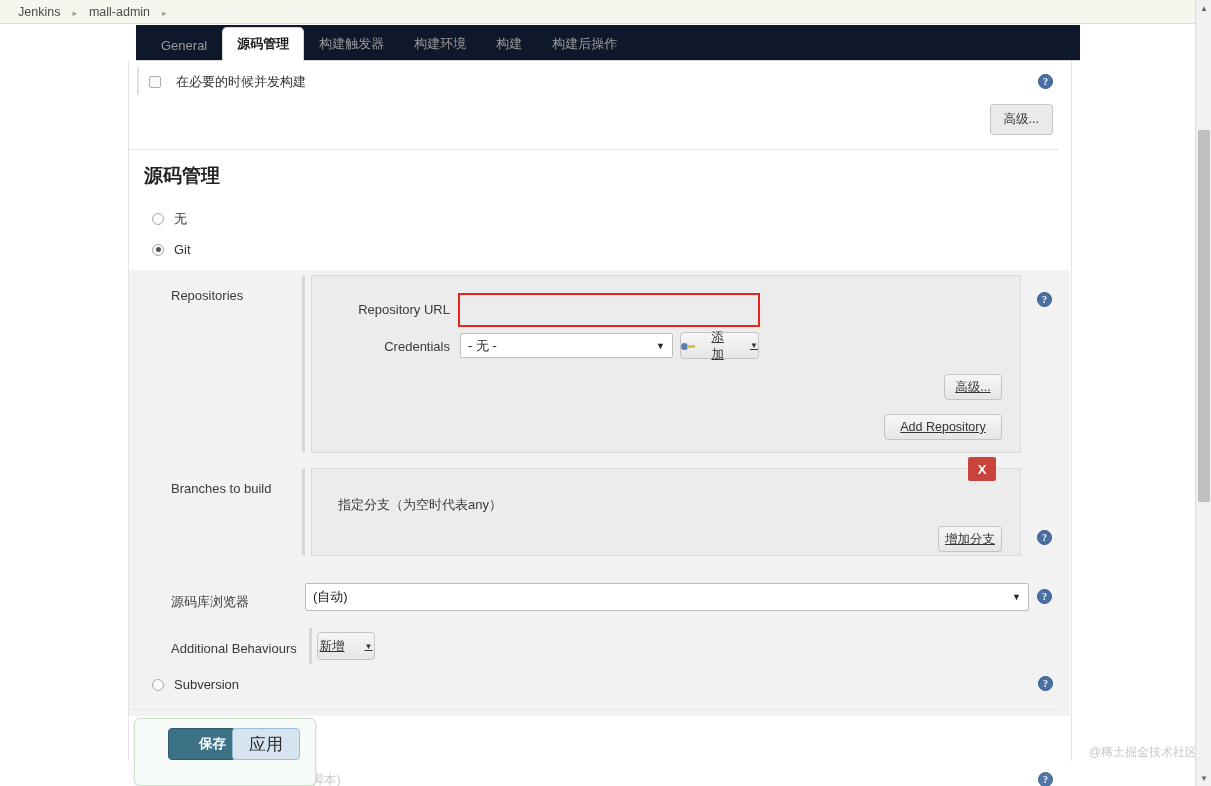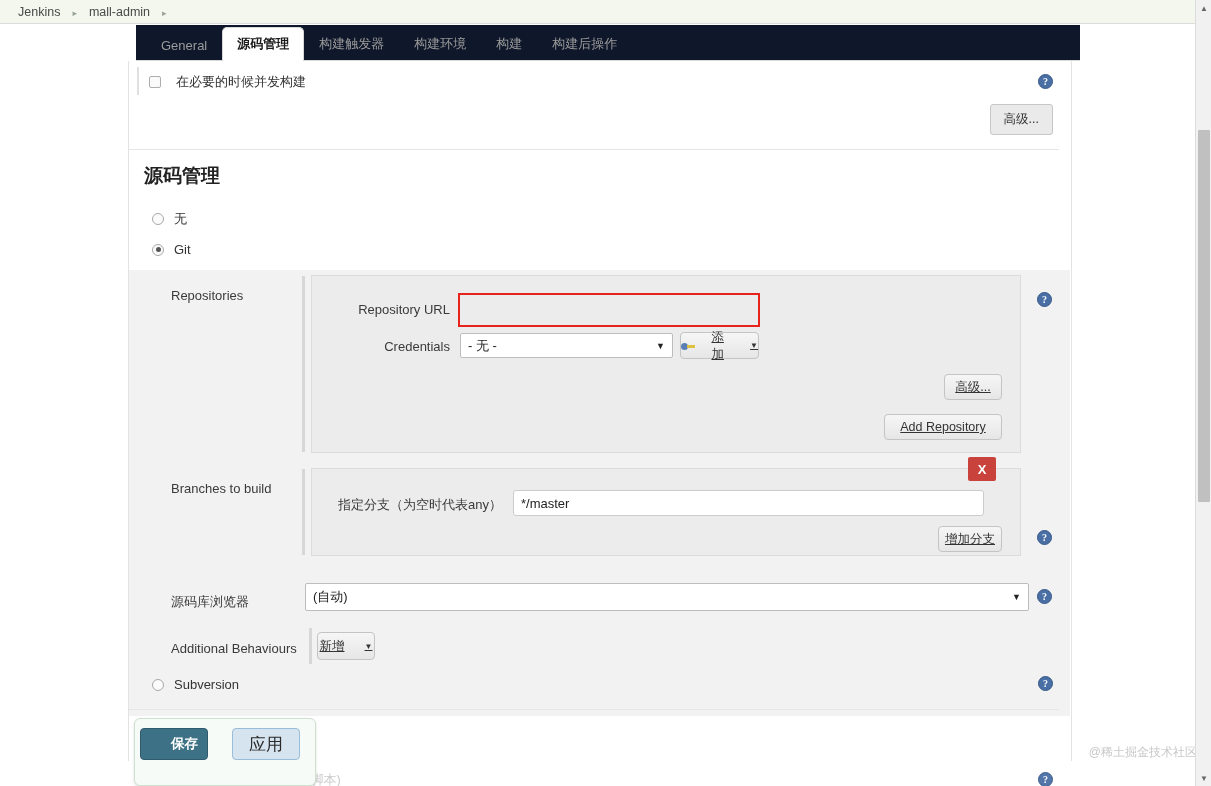--- a/index.html
+++ b/index.html
@@ -197,21 +197,21 @@
   
   .savebar {
     position: absolute; left: 134px; top: 718px;
     width: 182px; height: 68px;
     background: #f7fbf7;
     border: 1px solid #cfe0cf;
     border-radius: 6px;
     box-shadow: 0 1px 3px rgba(0,0,0,0.12);
   }
   .btn-save {
-    position: absolute; left: 5px; top: 9px;
+    position: absolute; left: 33px; top: 9px;
     width: 68px; height: 32px;
     background: #3d7186; border: 1px solid #2f5b6c;
     border-radius: 4px;
     color: #fff; font-size: 13.5px; font-weight: bold;
     display: flex; align-items: center; justify-content: center; padding-left: 21px;
   }
   .btn-apply {
     position: absolute; left: 97px; top: 9px;
     width: 68px; height: 32px;
     background: #d6e4f0; border: 1px solid #9bbcd8;
@@ -331,21 +331,20 @@
       </div>
 
       <div class="fld-label left" style="top:211px; left:42px;">Branches to build</div>
 
       <div class="panel" style="top:198px; left:182px; width:710px; height:88px;">
         <div class="panel-bar"></div>
 
         <div class="x-btn" style="top:-12px; right:24px; width:28px; height:24px;">X</div>
 
         <div class="fld-label" style="top:27px; left:22px; width:168px;">指定分支（为空时代表any）</div>
-        <div class="txtinput" style="top:21px; left:201px; width:471px; height:26px;">*/master</div>
 
         <div class="btn" style="top:57px; right:18px; width:64px; height:26px;">增加分支</div>
       </div>
 
       <div class="help-icon" style="top:260px; right:18px;">
         <span>?</span>
       </div>
 
       <div class="fld-label left" style="top:323px; left:42px;">源码库浏览器</div>
       <div class="selectbox" style="top:313px; left:176px; width:724px; height:28px;">

